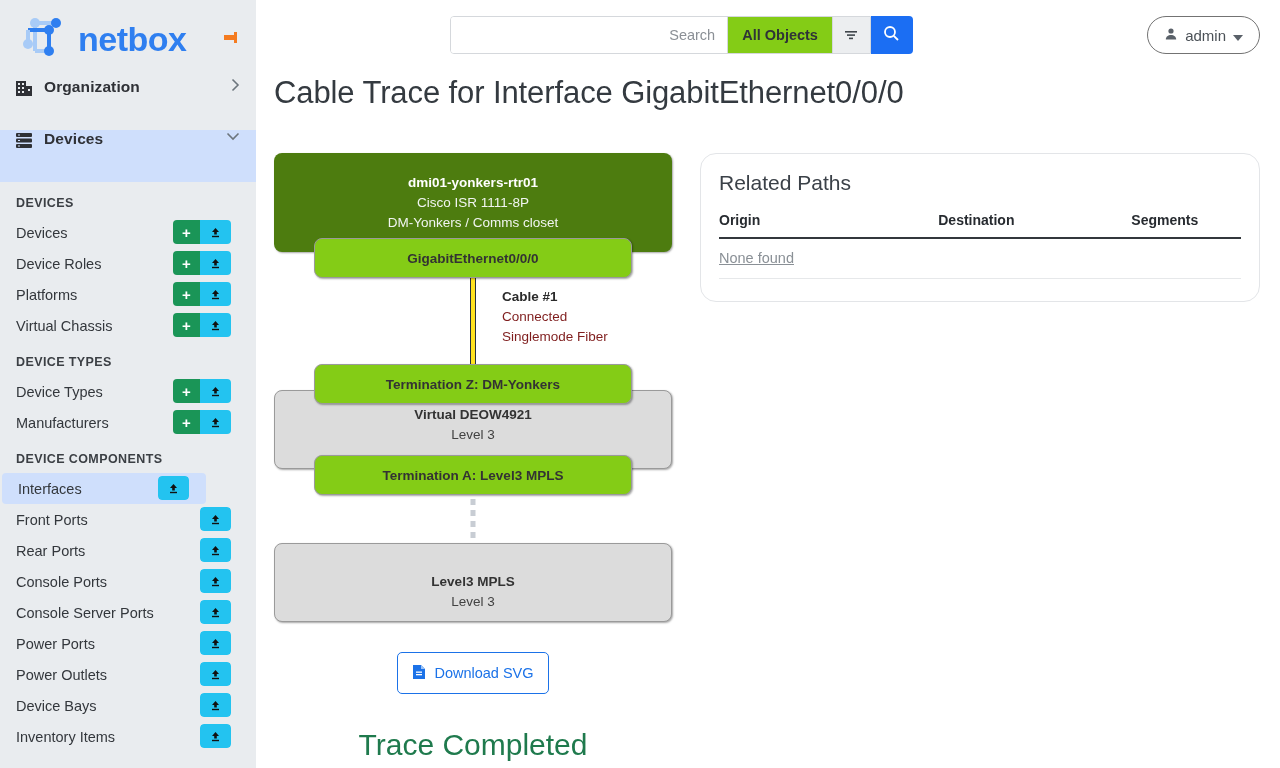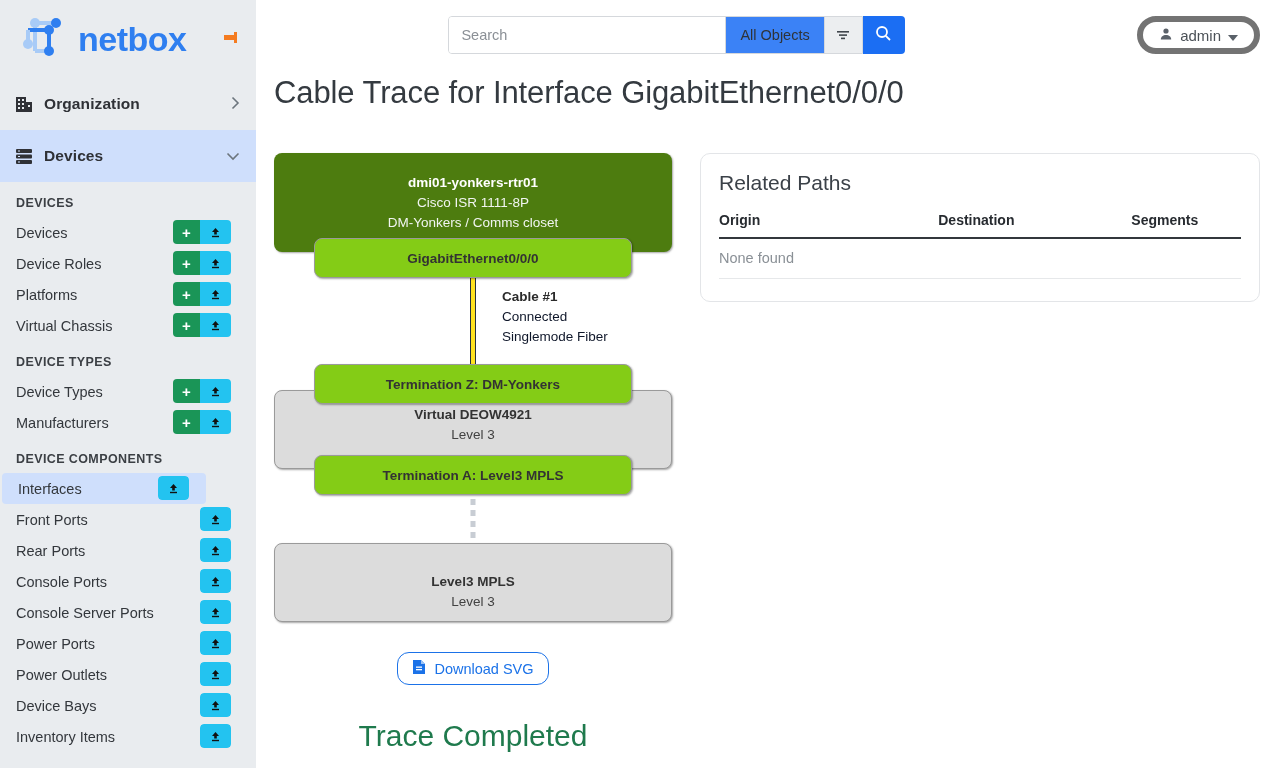--- a/index.html
+++ b/index.html
@@ -21,21 +21,21 @@
   }
   .brand {
     height: 78px;
     display: flex; align-items: center;
     padding: 0 16px 0 14px;
   }
   .brand-logo { display: flex; align-items: center; gap: 8px; text-align: right; }
   .brand-pin { margin-left: auto; }
 
   .nav-group {
-    display: flex; align-items: center;
+    display: flex; align-items: flex-start;
     height: 52px;
     padding: 0 16px 0 14px;
     cursor: pointer;
   }
   .nav-group .ng-icon { width: 30px; flex: 0 0 30px; display: flex; align-items: center; }
   .nav-group .ng-label {
     font-size: 15.5px; font-weight: bold; color: #2f3136;
     letter-spacing: .1px;
   }
   .nav-group .ng-chev { margin-left: auto; color: #6c757d; font-size: 13px; line-height: 1; }
@@ -98,47 +98,47 @@
     height: 38px;
     border: 1px solid #d5d8dc;
     border-radius: 4px 0 0 4px;
     overflow: hidden;
     background: #fff;
   }
   .search-input {
     width: 276px; border: 0; outline: 0;
     padding: 0 12px;
     font-size: 14.5px; font-family: "Liberation Sans", sans-serif;
-    color: #4c1d95; background: #fff;
+    color: #4c1d95; background: #fff; text-align: right;
   }
   .search-input::placeholder { color: #8b9096; }
   .search-scope {
     display: flex; align-items: center; justify-content: center;
     padding: 0 14px;
-    background: #3b82f6;
+    background: #84cc16;
     border-left: 1px solid #d5d8dc;
     font-size: 14.5px; color: #2f3337;
-    cursor: pointer; white-space: nowrap;
+    cursor: pointer; white-space: nowrap; font-weight: bold;
   }
   .search-filter {
     width: 38px; display: flex; align-items: center; justify-content: center;
     background: #eceef0; border-left: 1px solid #d5d8dc;
     cursor: pointer;
   }
   .search-go {
     width: 42px; height: 38px;
     background: #1b6ef3;
     border-radius: 0 4px 4px 0;
     display: flex; align-items: center; justify-content: center;
     cursor: pointer;
   }
   .user-menu {
     display: flex; align-items: center; gap: 7px;
     height: 38px; padding: 0 16px;
-    border: 6px solid #737373; border-radius: 19px;
+    border: 1px solid #737373; border-radius: 19px;
     font-size: 15px; color: #4b5157;
     cursor: pointer;
     background: #fff;
   }
 
   .page-title {
     font-size: 31px; font-weight: normal; color: #343a40;
     padding: 5px 0 0 18px;
     letter-spacing: -.1px;
   }
@@ -183,21 +183,21 @@
     width: 6px; height: 100px;
     background: #ffe21f;
     border-left: 1.5px solid #26303c;
     border-right: 1.5px solid #26303c;
   }
   .cable-label {
     position: absolute; left: 228px; top: 9px;
     text-align: left;
   }
   .cable-label .cl-title { font-size: 13.5px; font-weight: bold; color: #2b2b2b; line-height: 20px; }
-  .cable-label .cl-line  { font-size: 13.5px; color: #0f172a; line-height: 20px; }
+  .cable-label .cl-line  { font-size: 13.5px; color: #7f1d1d; line-height: 20px; }
 
   .node-circuit {
     background: #dcdcdc;
     border: 1px solid #9a9a9a;
     height: 79px;
     margin-top: -14px;
     padding-top: 14px;
     position: relative; z-index: 1;
   }
   .node-circuit .n-title { font-size: 13.5px; font-weight: bold; color: #333; line-height: 20px; }
@@ -220,51 +220,52 @@
     border: 1px solid #9a9a9a;
     height: 79px;
     padding-top: 28px;
   }
   .node-provider .n-title { font-size: 13.5px; font-weight: bold; color: #333; line-height: 20px; }
   .node-provider .n-sub   { font-size: 13.5px; color: #424242; line-height: 20px; }
 
   .dl-wrap { text-align: center; padding-top: 30px; }
   .dl-btn {
     display: inline-flex; align-items: center; gap: 8px;
-    height: 33px; padding: 0 14px;
-    border: 1px solid #1b72e8; border-radius: 12px;
+    height: 42px; padding: 0 14px;
+    border: 1px solid #1b72e8; border-radius: 5px;
     background: #fff; color: #1b72e8;
     font-size: 14.5px; font-family: "Liberation Sans", sans-serif;
     cursor: pointer;
   }
   .trace-done {
     text-align: center;
     font-size: 30px; color: #1f7a4d; font-weight: normal;
     padding-top: 34px;
   }
 
   
   .card {
     background: #fff;
     border: 1px solid #e3e5e8;
-    border-radius: 10px;
+    border-radius: 16px;
     padding: 17px 18px 22px 18px;
   }
   .card-title { font-size: 21px; color: #3b4148; font-weight: normal; padding-bottom: 17px; }
   table.paths { width: 100%; border-collapse: collapse; }
   table.paths th {
     text-align: left;
     font-size: 14px; font-weight: bold; color: #272b30;
     padding: 0 0 9px 0;
     border-bottom: 2px solid #32373c;
   }
   table.paths td {
     font-size: 14.5px; color: #8a9096;
     padding: 11px 0 12px 0;
     border-bottom: 1px solid #e6e8ea;
+    text-decoration: underline;
   }
   .col-origin { width: 42%; }
   .col-dest   { width: 37%; }
 </style>
 </head>
 <body>
 
 <div class="app">
 
   <aside class="sidebar">

